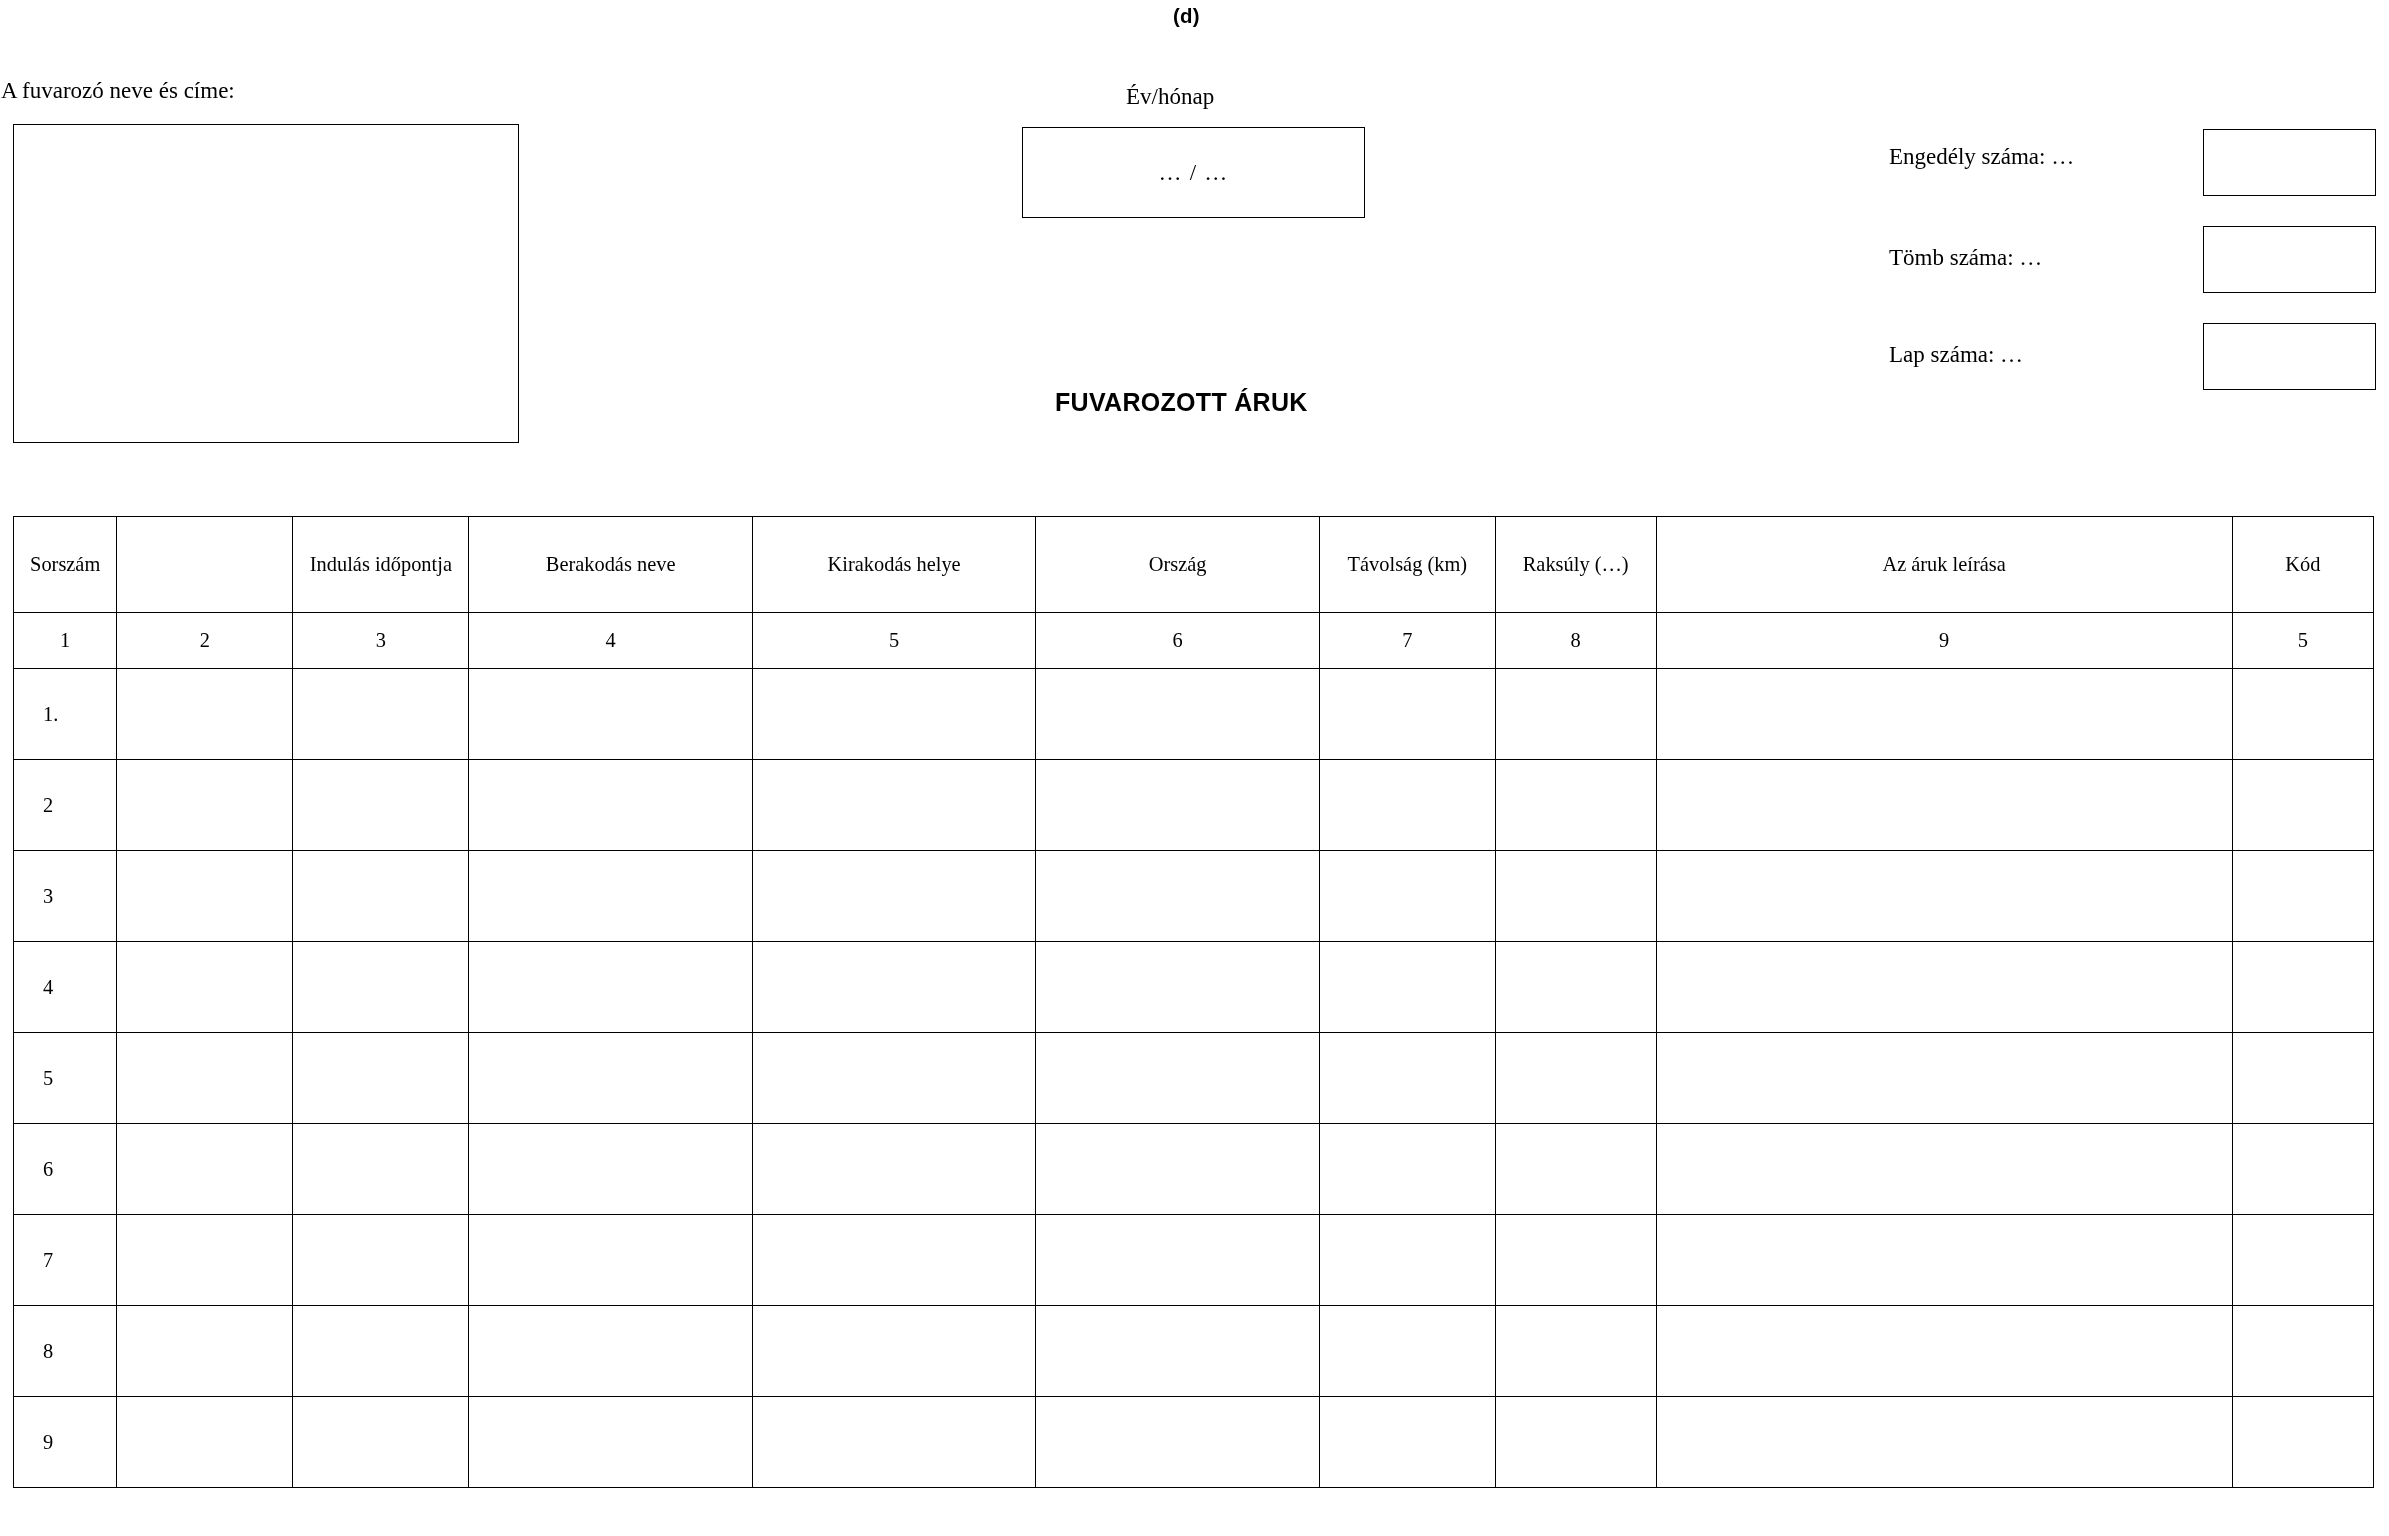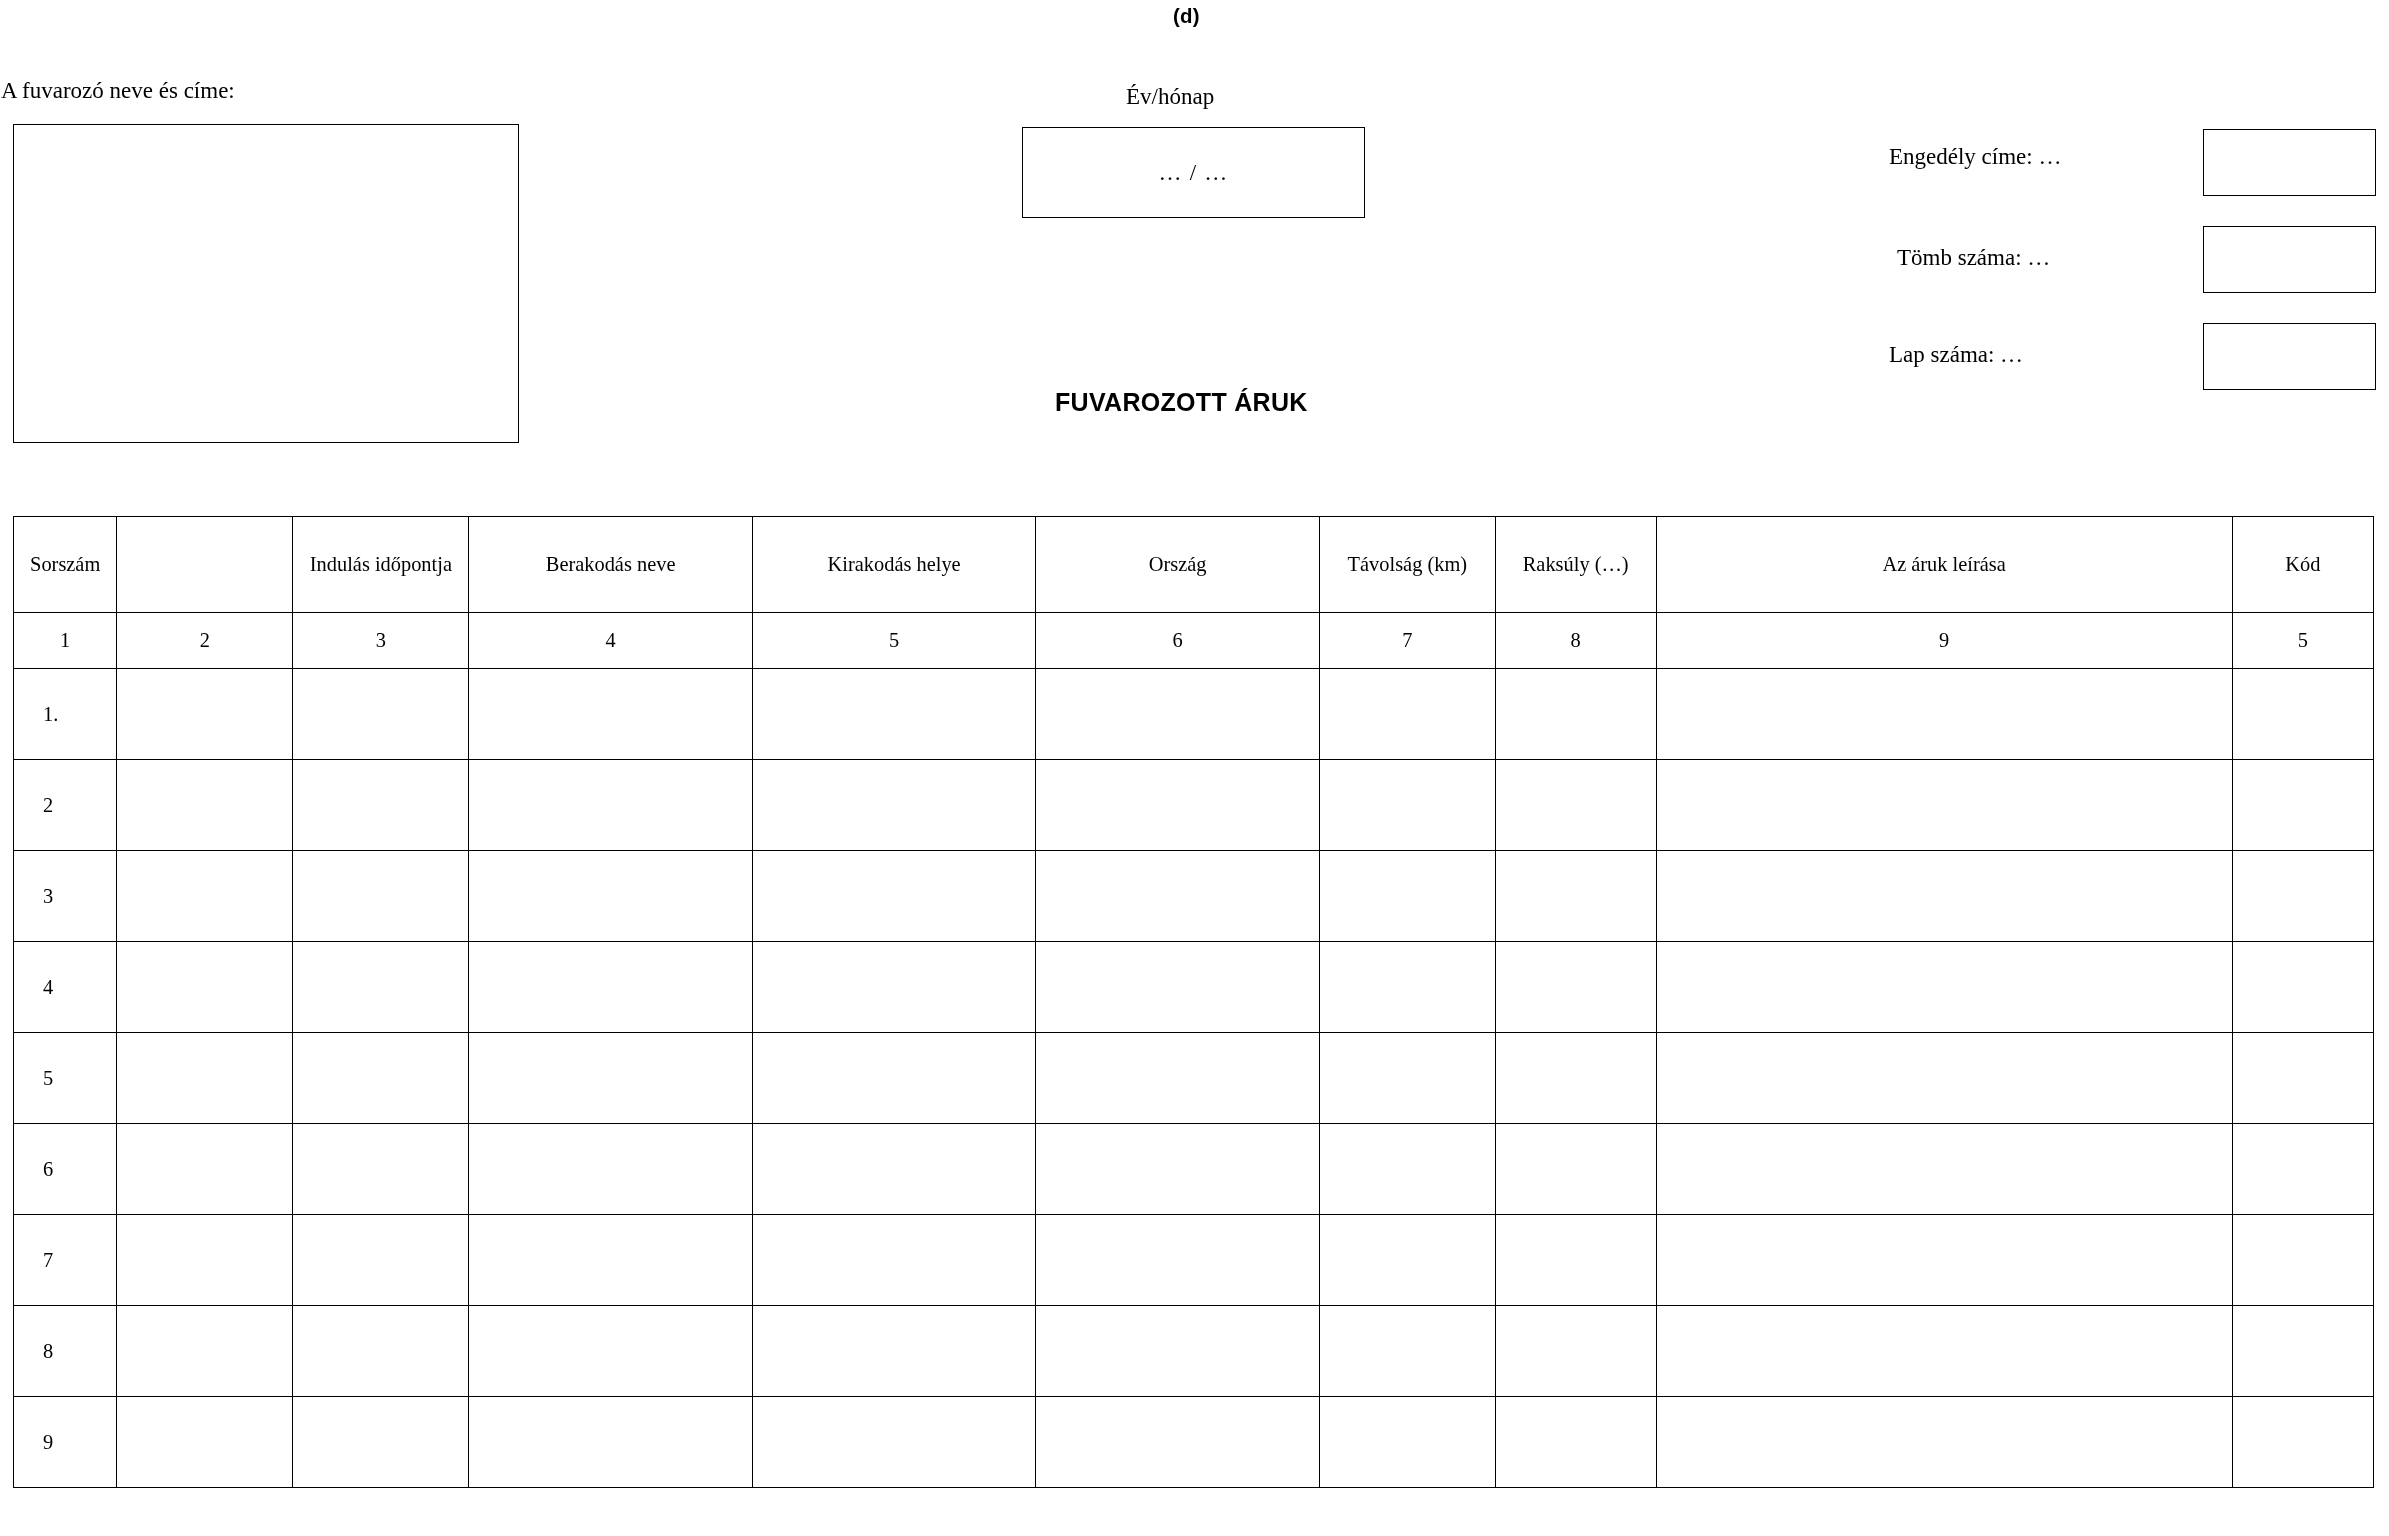--- a/index.html
+++ b/index.html
@@ -79,21 +79,21 @@
   }
 
   
   .rlabel {
     position: absolute;
     font-size: 23px;
     white-space: nowrap;
     left: 1889px;
   }
   .rlabel.l1 { top: 144px; }
-  .rlabel.l2 { top: 245px; margin-left: 8px; }
+  .rlabel.l2 { top: 245px; }
   .rlabel.l3 { top: 342px; }
 
   .rbox {
     position: absolute;
     left: 2203px;
     width: 171px;
     height: 65px;
     border: 1.8px solid #000;
     background: #fff;
   }
@@ -160,21 +160,21 @@
   <div class="marker-d">(d)</div>
 
   <div class="carrier-label">A fuvarozó neve és címe:</div>
   <div class="carrier-box"></div>
 
   <div class="ym-label">Év/hónap</div>
   <div class="ym-box">
     <div class="ym-value">… / …</div>
   </div>
 
-  <div class="rlabel l1">Engedély címe: …</div>
+  <div class="rlabel l1">Engedély száma: …</div>
   <div class="rbox b1"></div>
 
   <div class="rlabel l2">Tömb száma: …</div>
   <div class="rbox b2"></div>
 
   <div class="rlabel l3">Lap száma: …</div>
   <div class="rbox b3"></div>
 
   <div class="main-title">FUVAROZOTT ÁRUK</div>
 

